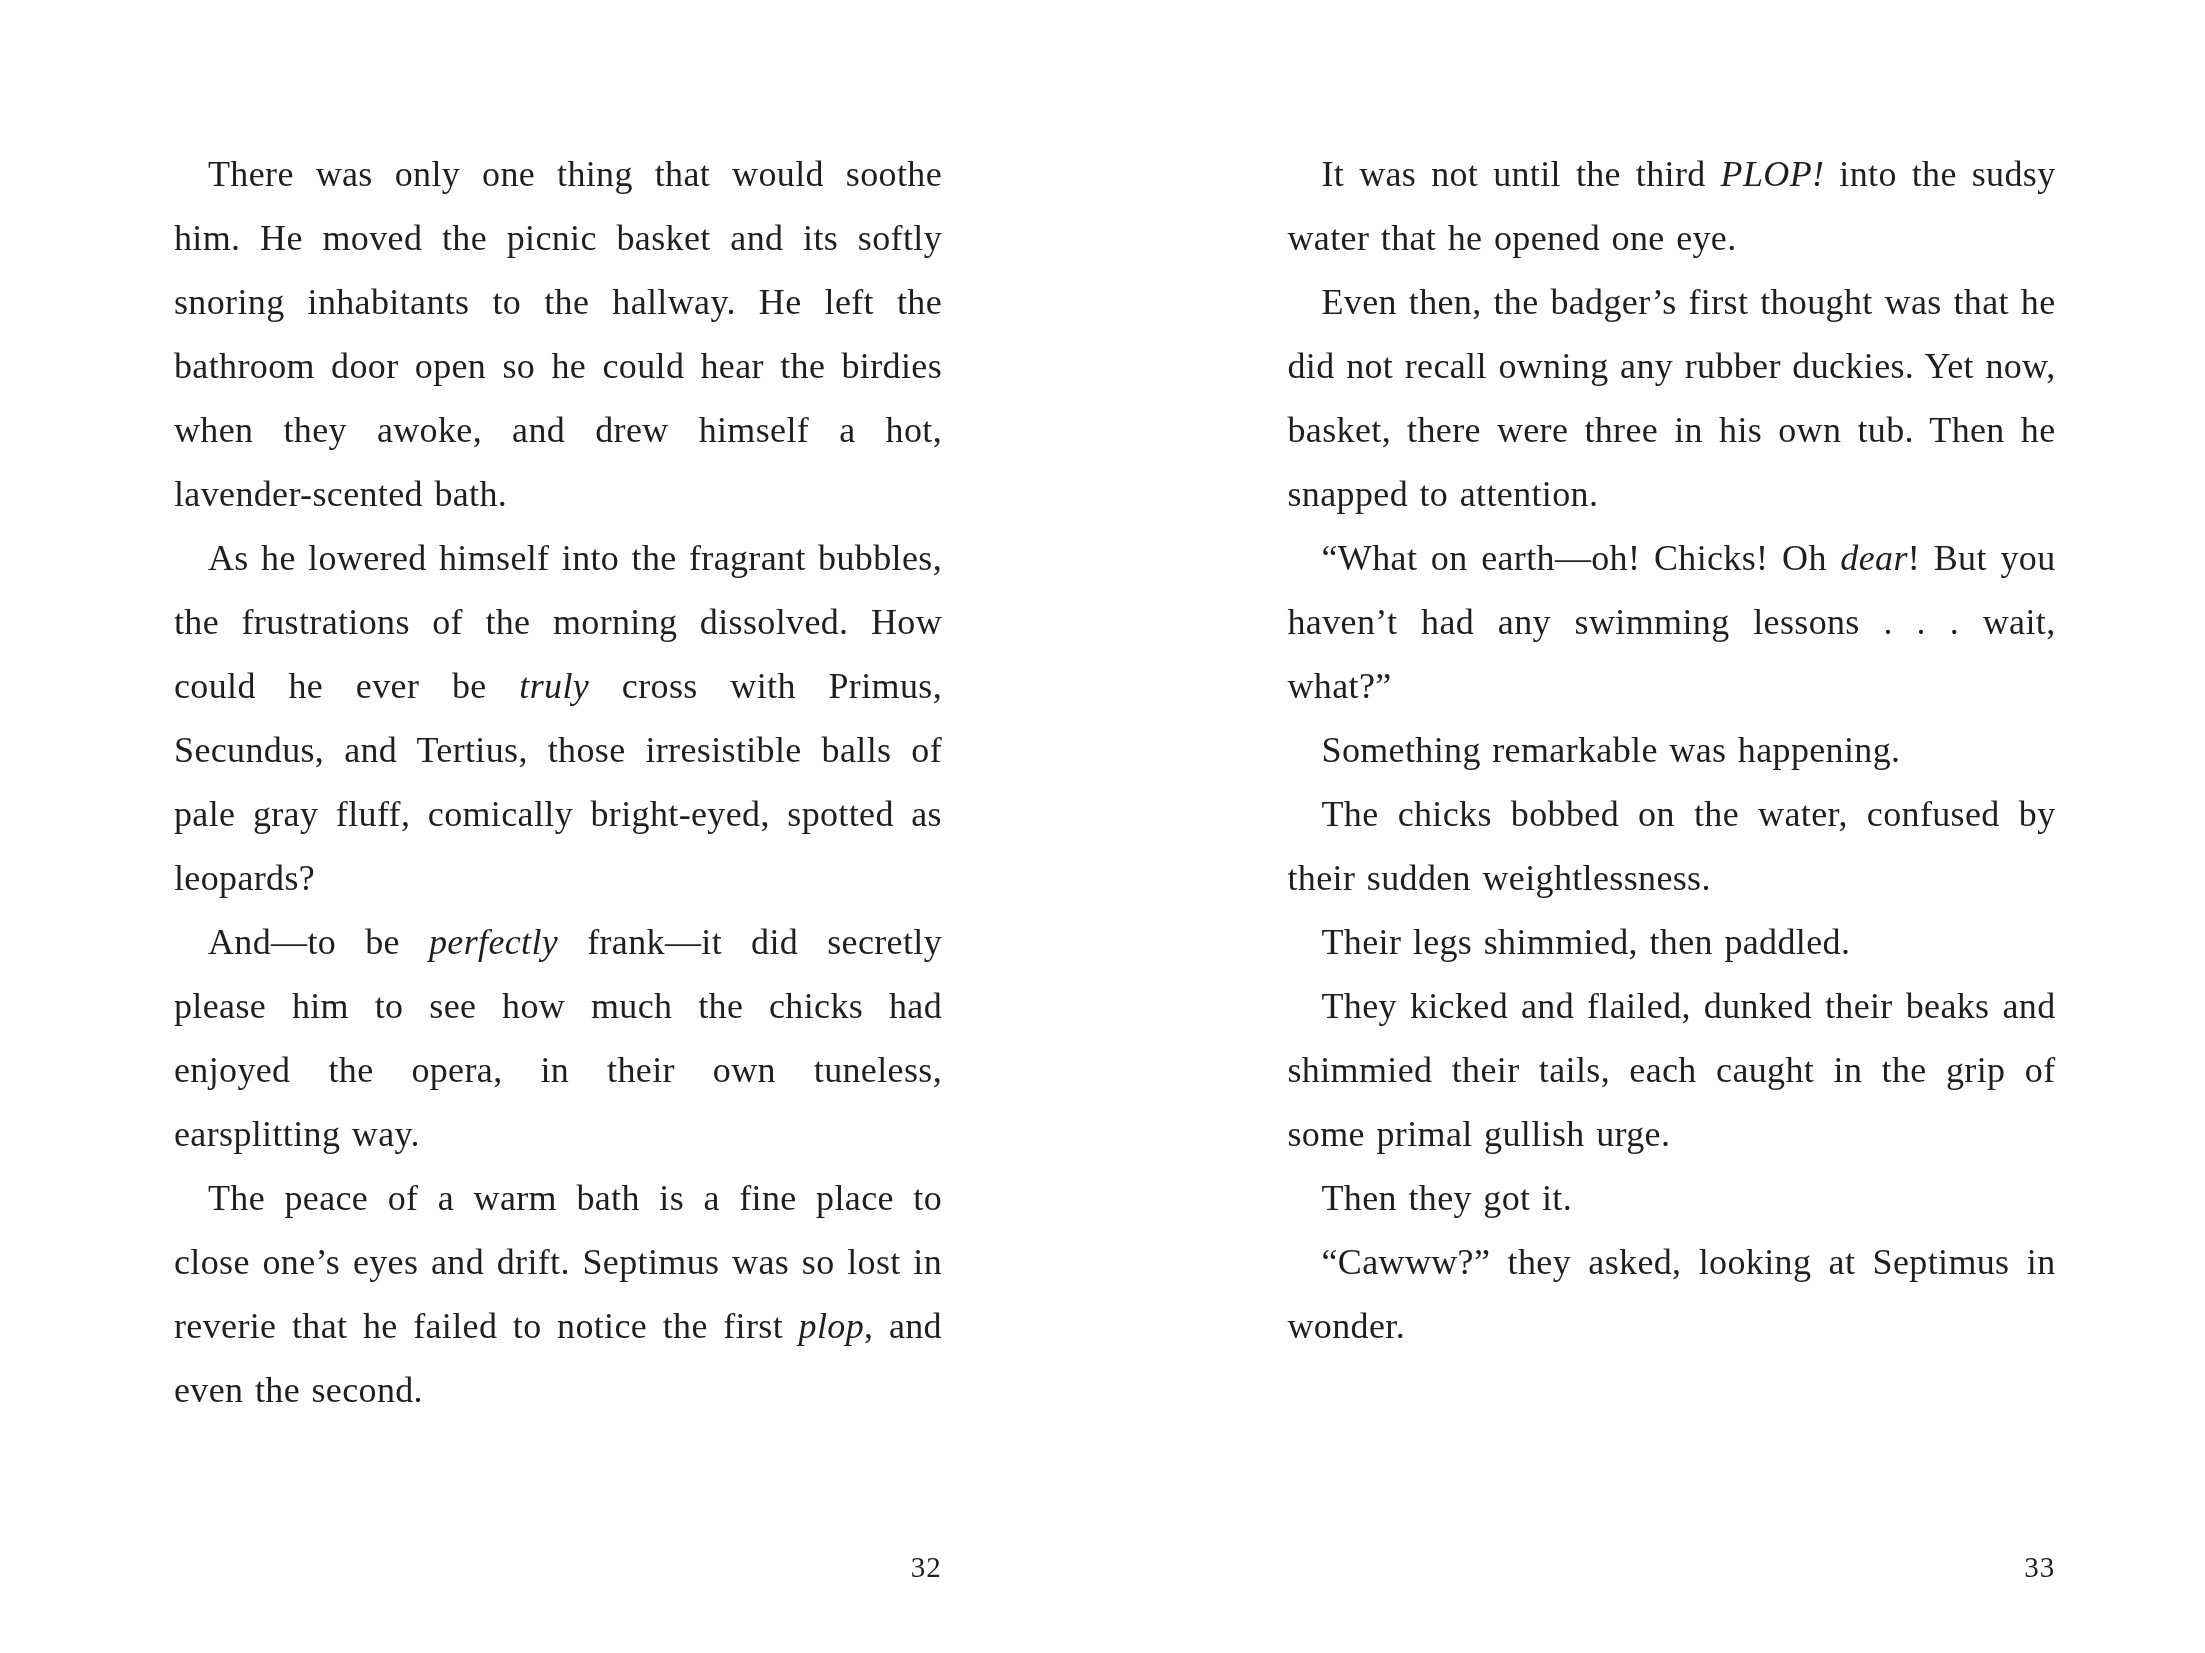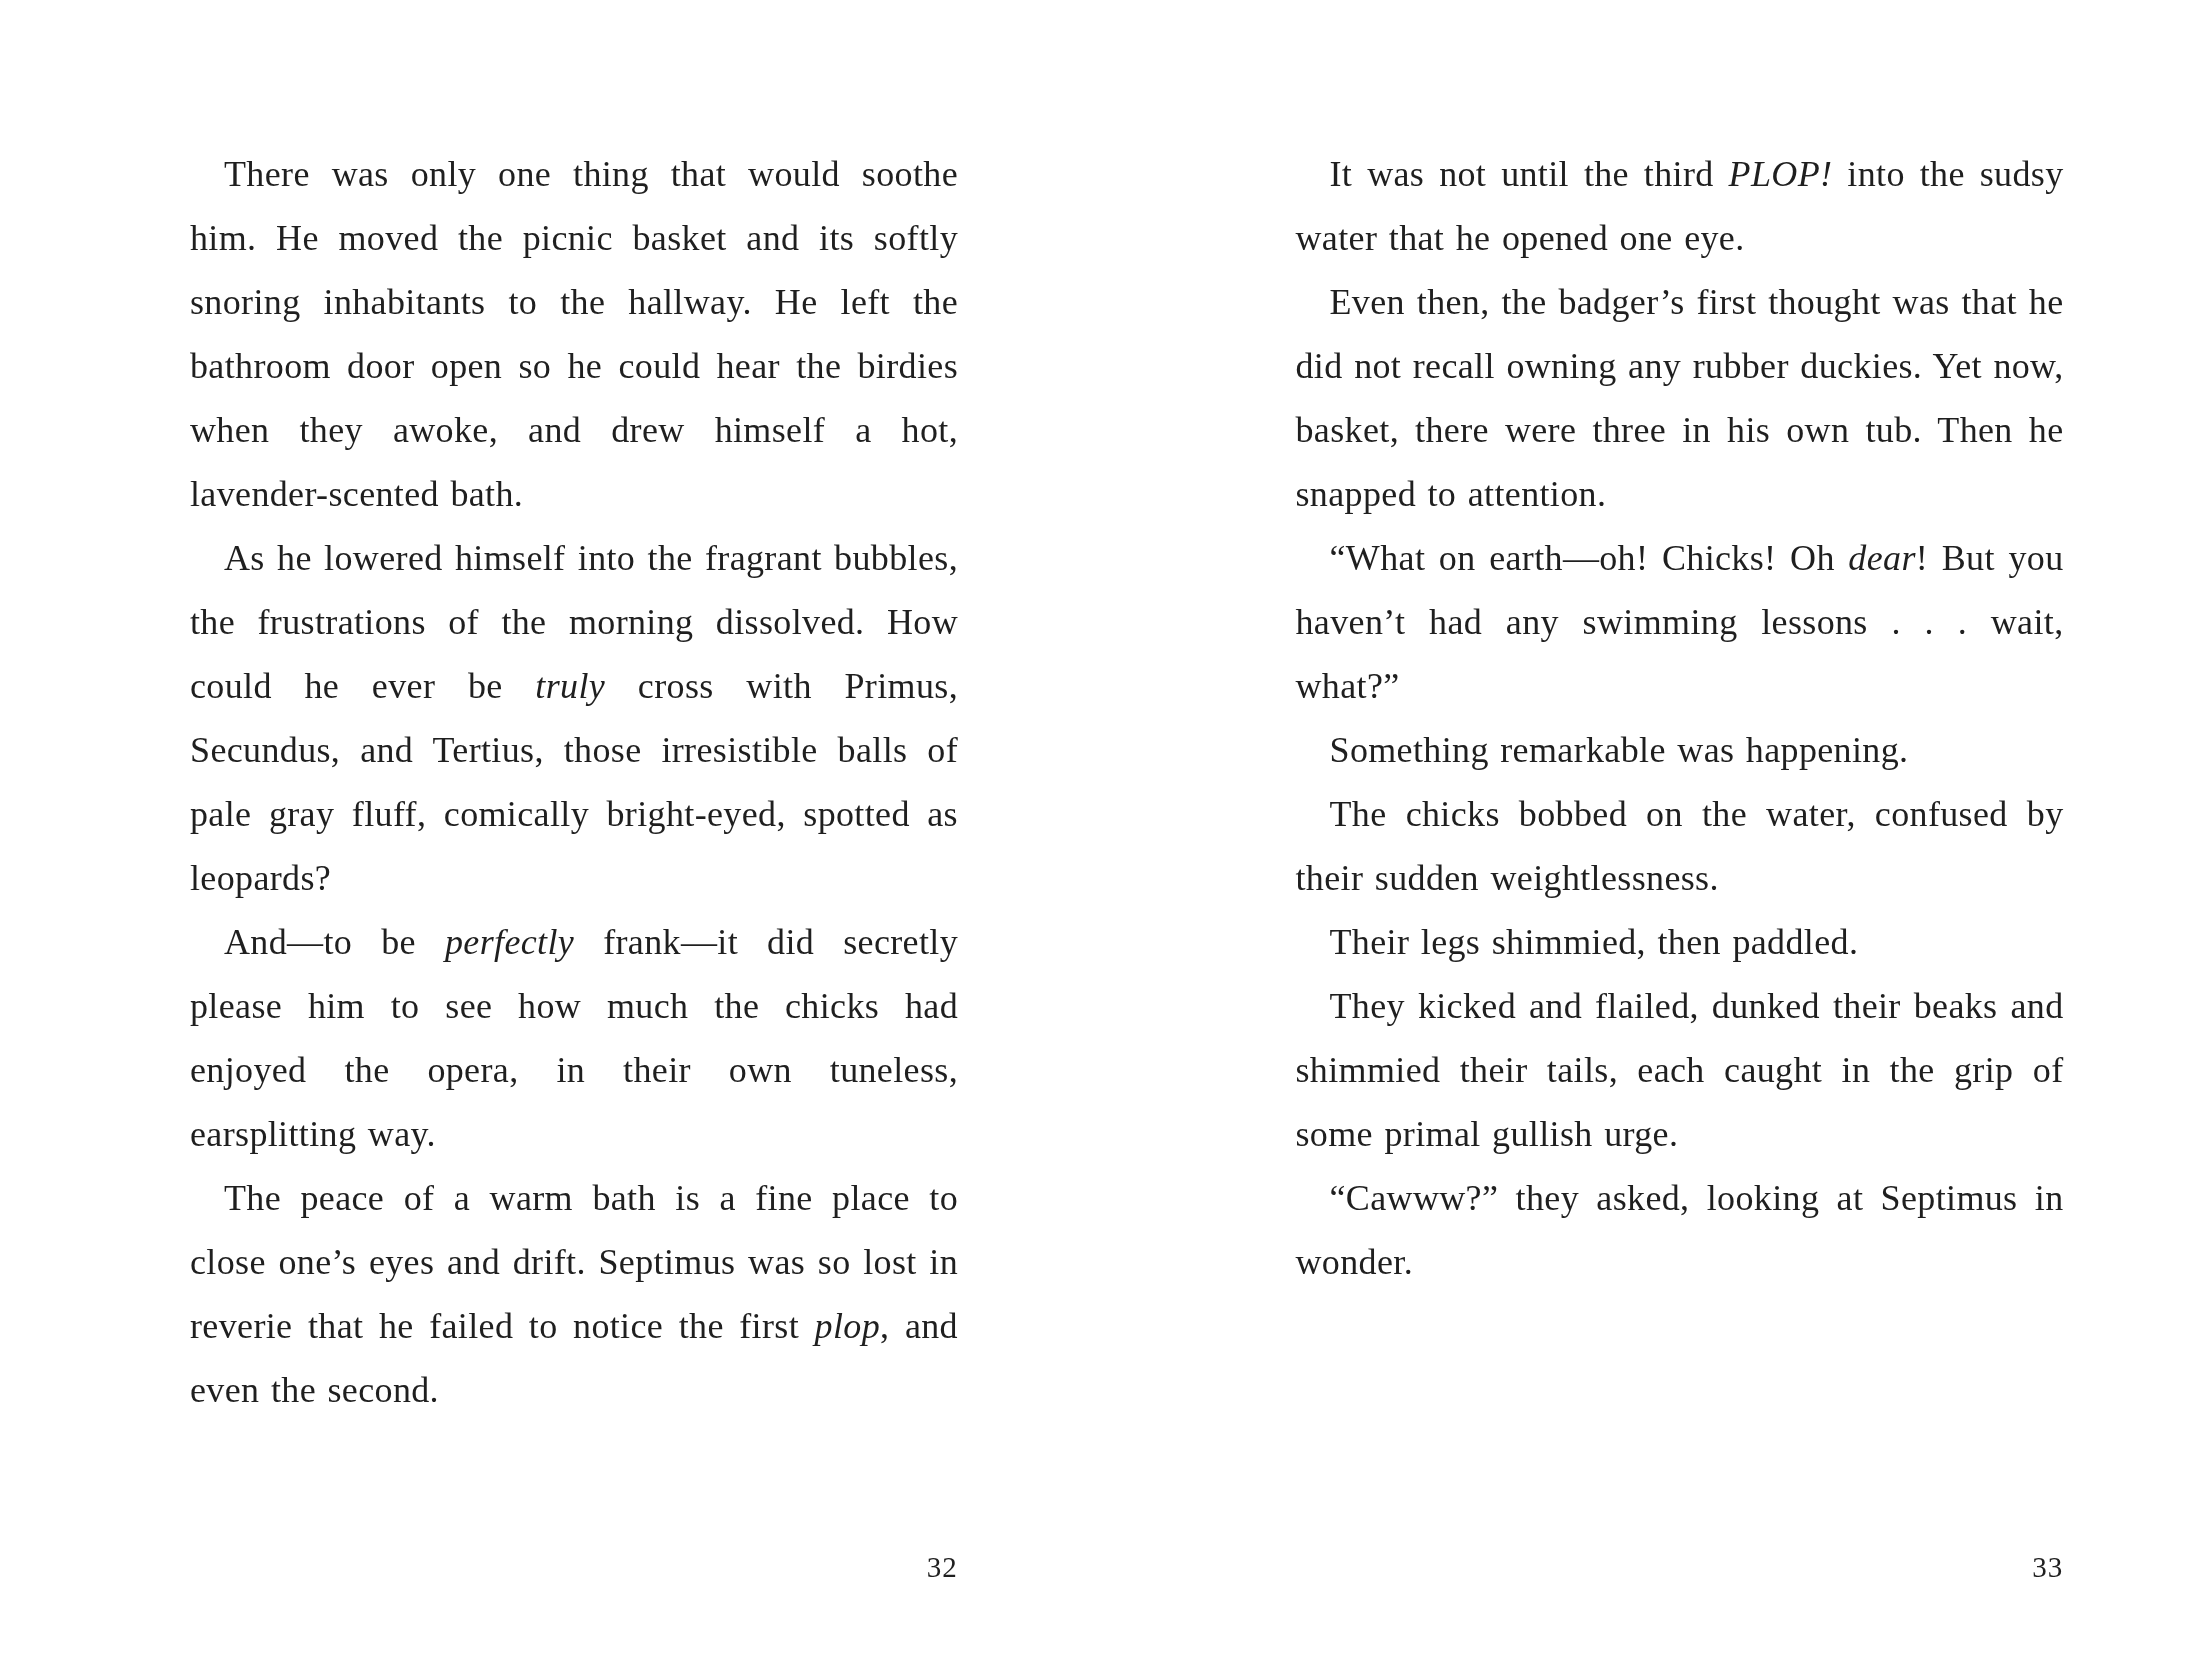--- a/index.html
+++ b/index.html
@@ -14,21 +14,20 @@
     height: 1654px;
     background: var(--bg-color);
   }
   .spread {
     width: 2205px;
     height: 1178px;
     display: flex;
     background: var(--bg-color);
     font-family: "Liberation Serif", "DejaVu Serif", serif;
     color: var(--text-color);
-    padding-left: 16px;
   }
   .page {
     position: relative;
     width: 1103px;
     height: 1654px;
     overflow: hidden;
   }
   .text-column {
     position: absolute;
     top: 142px;
@@ -75,19 +74,20 @@
 
   <div class="page page-right">
     <div class="text-column">
         <p class="para"><span>It was not until the third </span><em>PLOP!</em><span> into the sudsy water that he opened one eye.</span></p>
         <p class="para"><span>Even then, the badger’s first thought was that he did not recall owning any rubber duckies. Yet now, basket, there were three in his own tub. Then he snapped to attention.</span></p>
         <p class="para"><span>“What on earth—oh! Chicks! Oh </span><em>dear</em><span>! But you haven’t had any swimming lessons .&nbsp;.&nbsp;. wait, what?”</span></p>
         <p class="para"><span>Something remarkable was happening.</span></p>
         <p class="para"><span>The chicks bobbed on the water, confused by their sudden weightlessness.</span></p>
         <p class="para"><span>Their legs shimmied, then paddled.</span></p>
         <p class="para"><span>They kicked and flailed, dunked their beaks and shimmied their tails, each caught in the grip of some primal gullish urge.</span></p>
+        <p class="para"><span>Then they got it.</span></p>
         <p class="para"><span>“Cawww?” they asked, looking at Septimus in wonder.</span></p>
       </div>
     <div class="page-number">33</div>
   </div>
 
 </div>
 
 
 </body></html>

